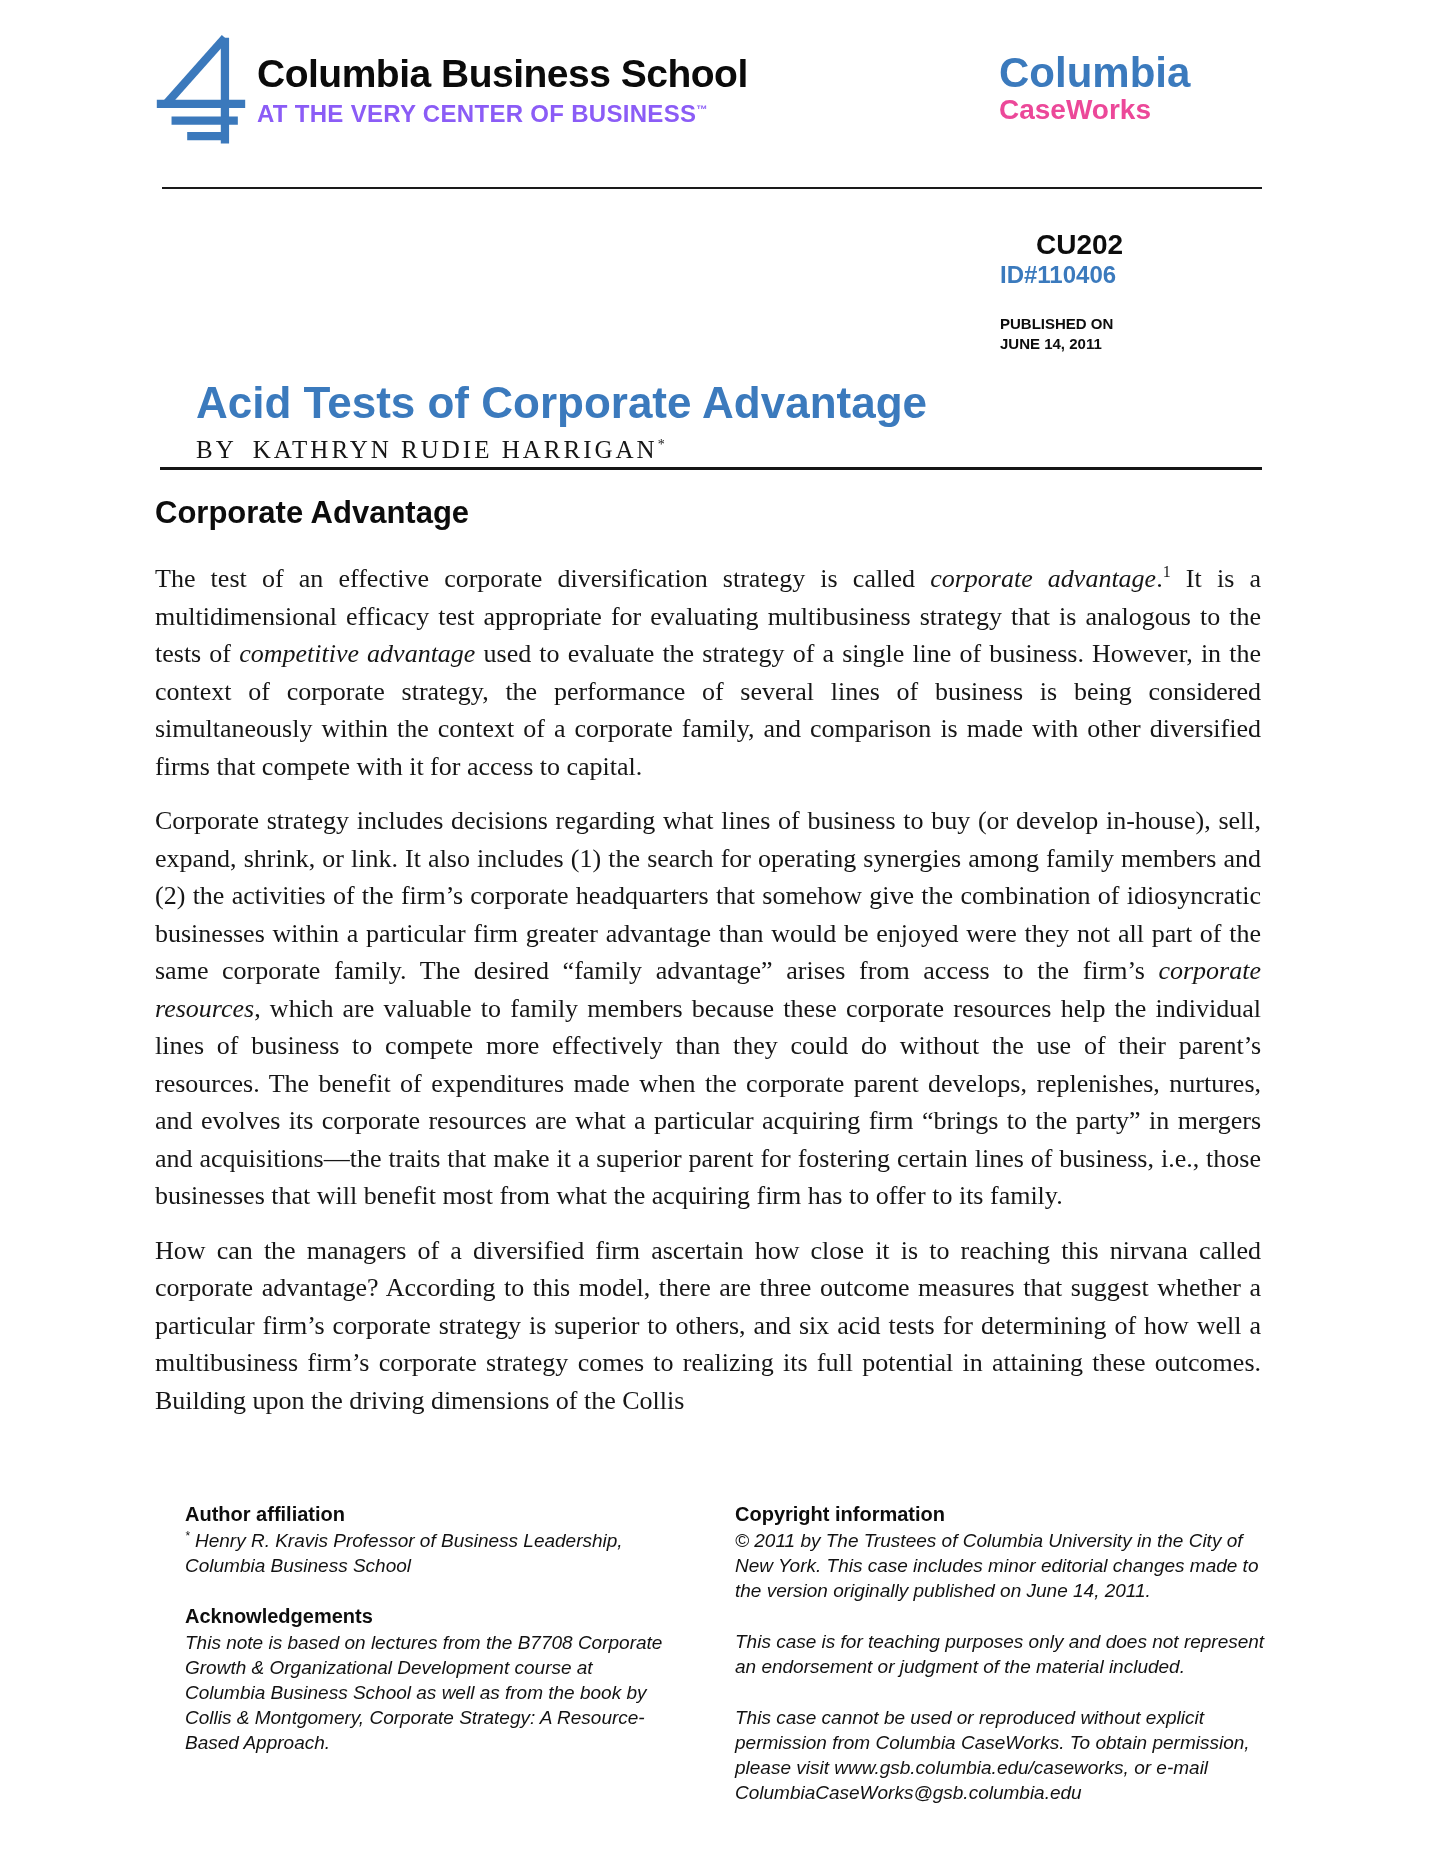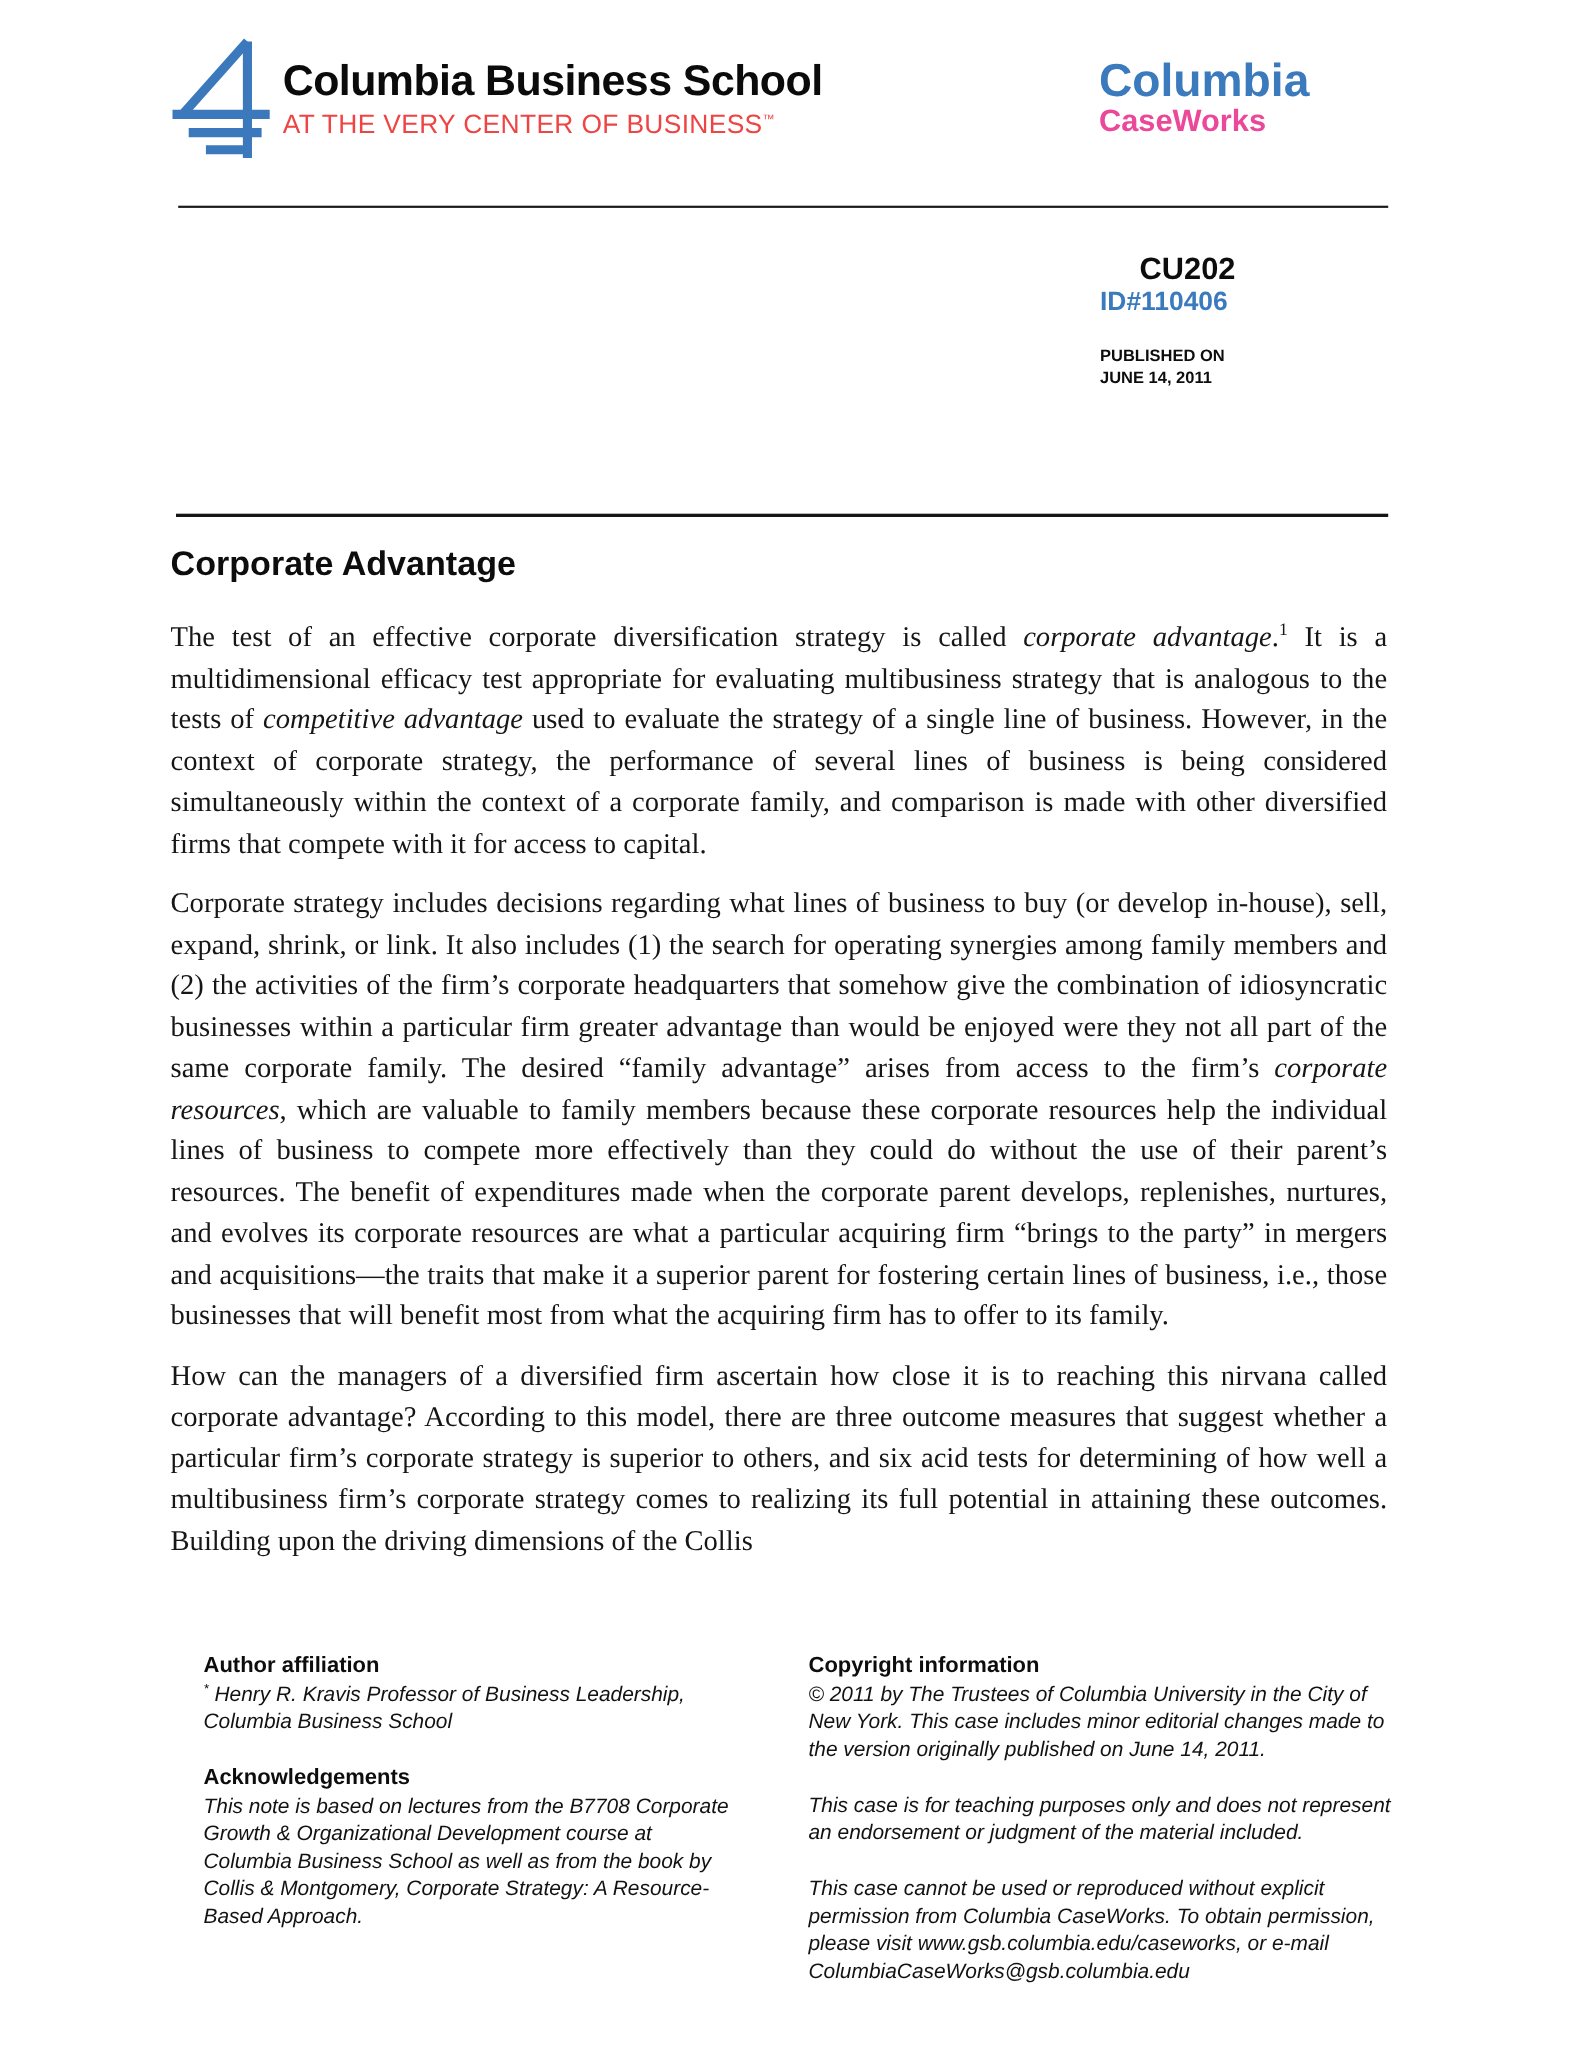--- a/index.html
+++ b/index.html
@@ -8,21 +8,21 @@
     font-family:"Liberation Sans", sans-serif; overflow:hidden; color:#161616;
   }
 
   
   .brand-row { position:absolute; left:155px; top:34px; width:1106px;
                display:flex; justify-content:space-between; align-items:flex-start; }
   .brand-left { display:flex; align-items:flex-start; }
   .logo-mark { width:92px; height:116px; flex:0 0 auto; }
   .brand-text { padding-top:20px; margin-left:10px; }
   .school-name { font-size:39px; font-weight:bold; color:#0b0b0b; letter-spacing:-0.5px; line-height:1; }
-  .tagline { font-size:24px; font-weight:normal; color:#ef4444; margin-top:9px; letter-spacing:0.3px; line-height:1; }
+  .tagline { font-size:24px; font-weight:bold; color:#8b5cf6; margin-top:9px; letter-spacing:0.3px; line-height:1; }
   .tagline sup { font-size:11px; }
   .caseworks { padding-top:16px; line-height:1.08; width:262px; }
   .cw1 { color:#3B7ABD; font-size:42px; font-weight:bold; }
   .cw2 { color:#ec4899; font-size:28px; font-weight:bold; }
 
   .top-rule { position:absolute; left:162px; top:187px; width:1100px; height:2px; background:#1a1a1a; }
 
   
   .meta { position:absolute; left:1000px; top:230px; }
   .meta-code { font-size:28px; font-weight:bold; color:#0d0d0d; padding-left:36px; line-height:1.1; }
@@ -86,20 +86,26 @@
 
   <div class="meta">
     <div class="meta-code">CU202</div>
     <div class="meta-id">ID#110406</div>
     <div class="meta-pub">
       <div>PUBLISHED ON</div>
       <div>JUNE 14, 2011</div>
     </div>
   </div>
 
+  <div class="title-block">
+    <h1 class="doc-title">Acid Tests of Corporate Advantage</h1>
+    <div class="byline">
+      <span class="by-prefix">BY</span><span>KATHRYN RUDIE HARRIGAN</span><sup>*</sup>
+    </div>
+  </div>
   <div class="byline-rule"></div>
 
   <div class="article">
     <h2 class="section-heading">Corporate Advantage</h2>
     <div>
         <p class="body-para"><span>The test of an effective corporate diversification strategy is called </span><em>corporate advantage</em><span>.</span><sup>1</sup><span> It is a multidimensional efficacy test appropriate for evaluating multibusiness strategy that is analogous to the tests of </span><em>competitive advantage</em><span> used to evaluate the strategy of a single line of business. However, in the context of corporate strategy, the performance of several lines of business is being considered simultaneously within the context of a corporate family, and comparison is made with other diversified firms that compete with it for access to capital.</span></p>
         <p class="body-para"><span>Corporate strategy includes decisions regarding what lines of business to buy (or develop in-house), sell, expand, shrink, or link. It also includes (1) the search for operating synergies among family members and (2) the activities of the firm’s corporate headquarters that somehow give the combination of idiosyncratic businesses within a particular firm greater advantage than would be enjoyed were they not all part of the same corporate family. The desired “family advantage” arises from access to the firm’s </span><em>corporate resources</em><span>, which are valuable to family members because these corporate resources help the individual lines of business to compete more effectively than they could do without the use of their parent’s resources. The benefit of expenditures made when the corporate parent develops, replenishes, nurtures, and evolves its corporate resources are what a particular acquiring firm “brings to the party” in mergers and acquisitions—the traits that make it a superior parent for fostering certain lines of business, i.e., those businesses that will benefit most from what the acquiring firm has to offer to its family.</span></p>
         <p class="body-para"><span>How can the managers of a diversified firm ascertain how close it is to reaching this nirvana called corporate advantage? According to this model, there are three outcome measures that suggest whether a particular firm’s corporate strategy is superior to others, and six acid tests for determining of how well a multibusiness firm’s corporate strategy comes to realizing its full potential in attaining these outcomes. Building upon the driving dimensions of the Collis</span></p>
       </div>
   </div>

